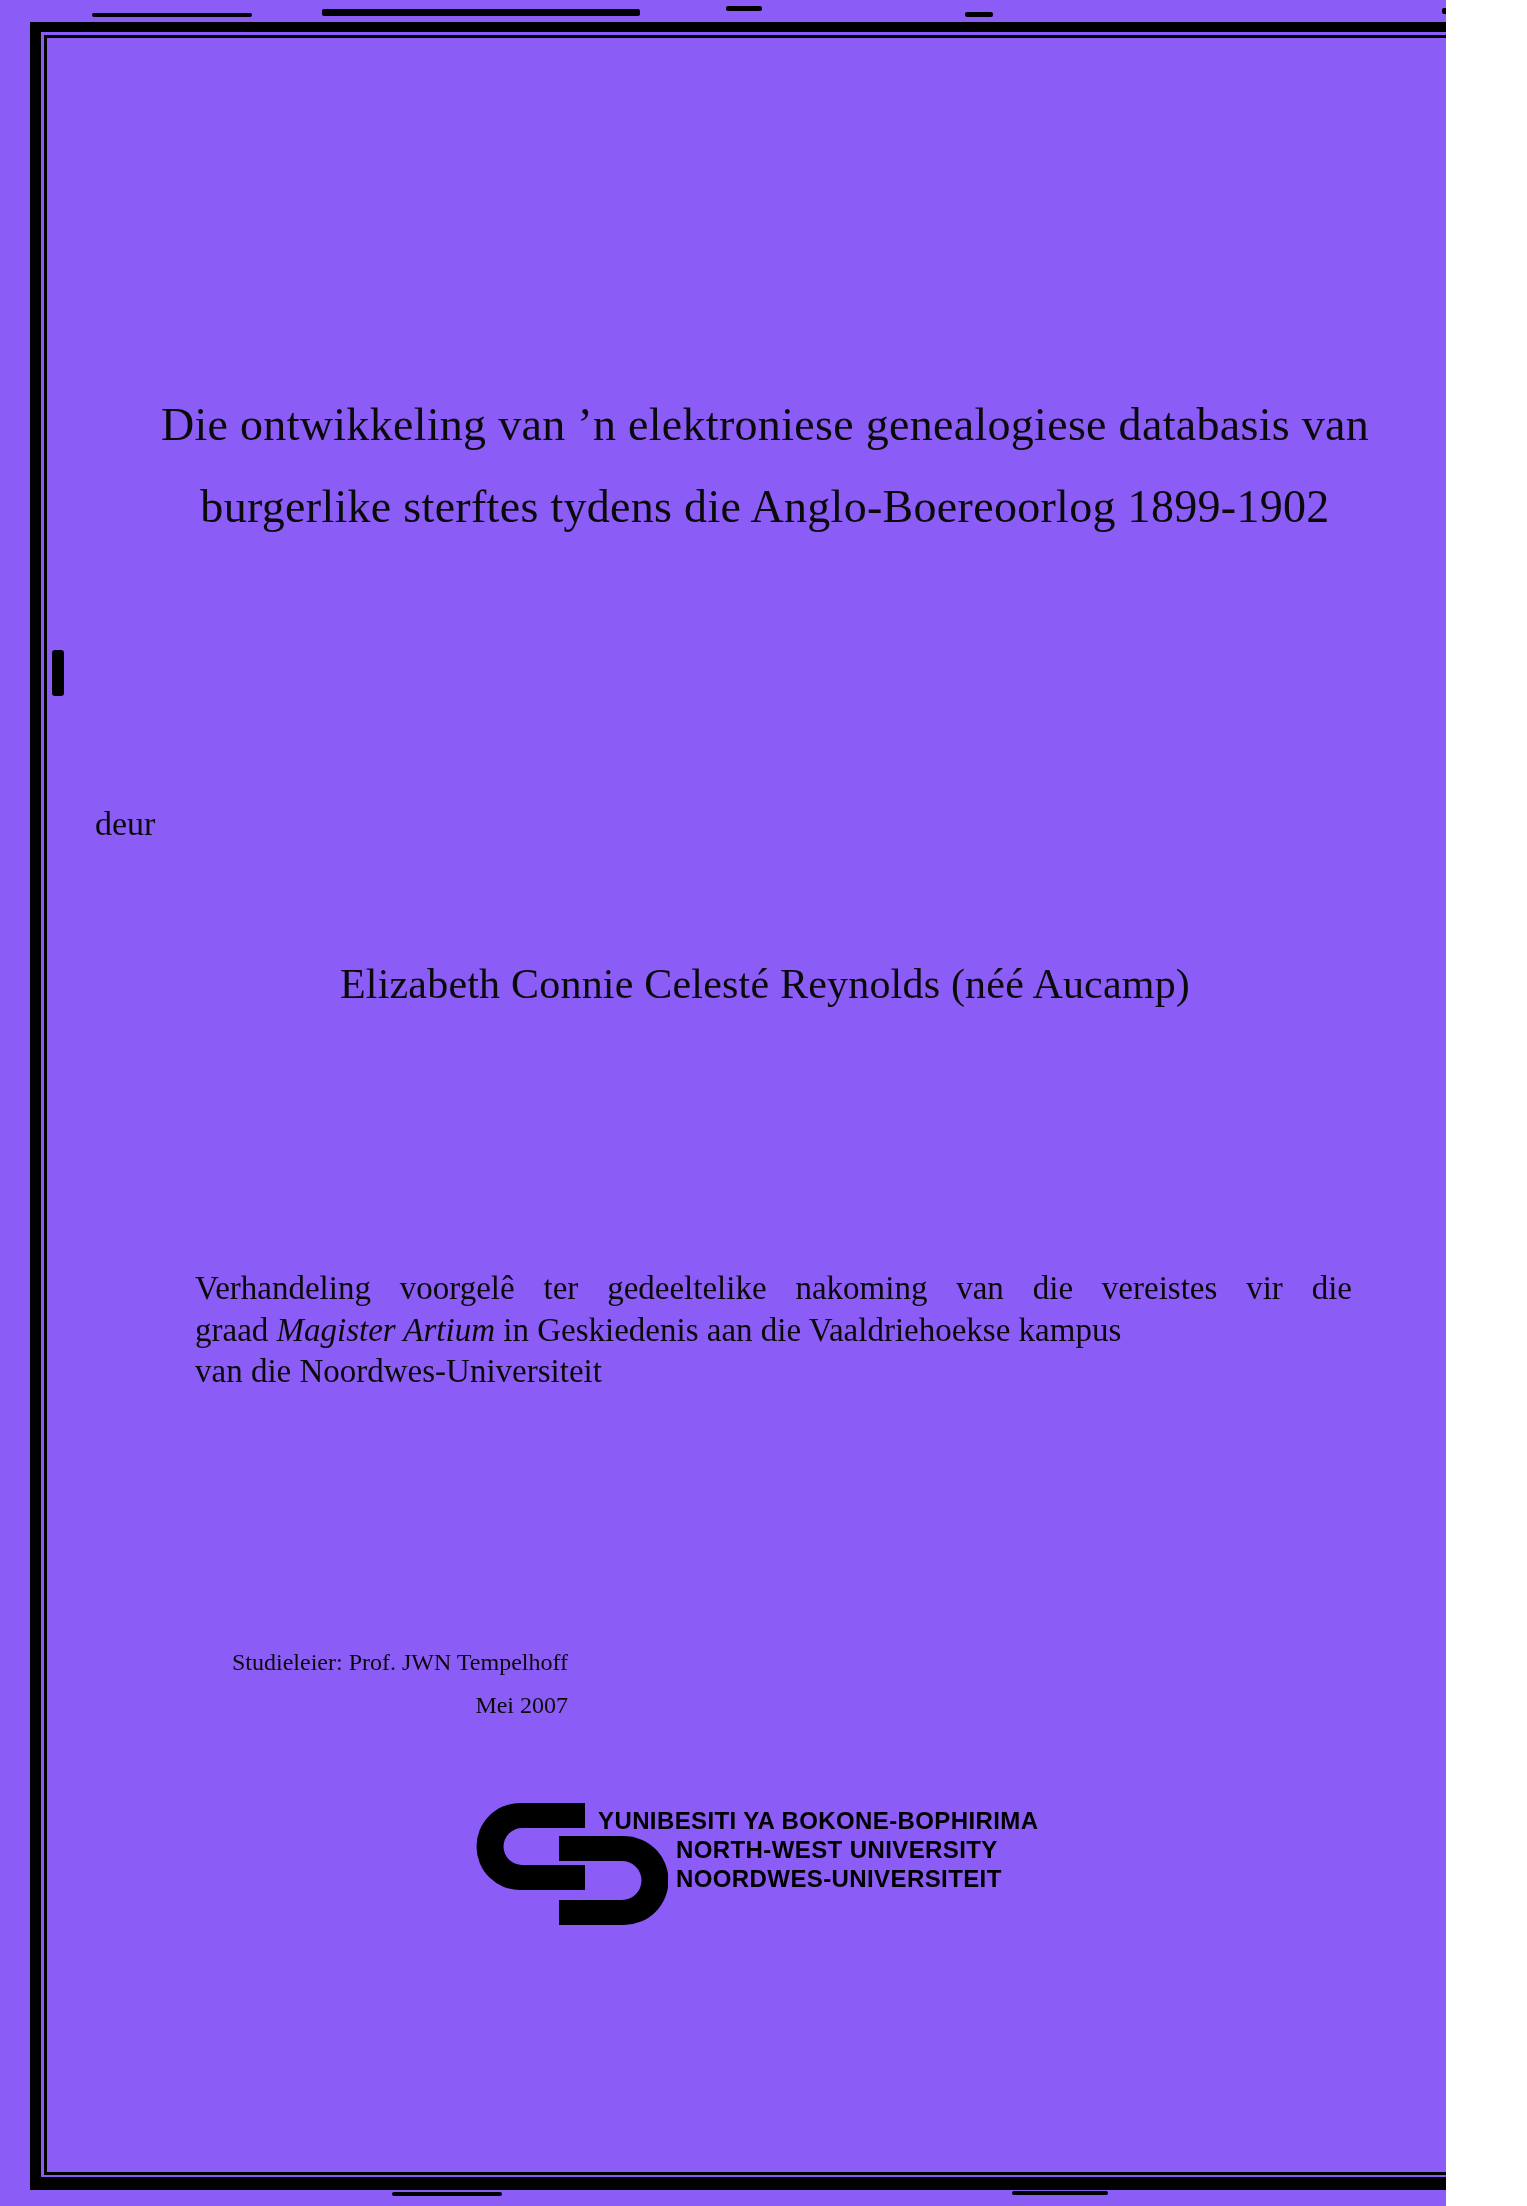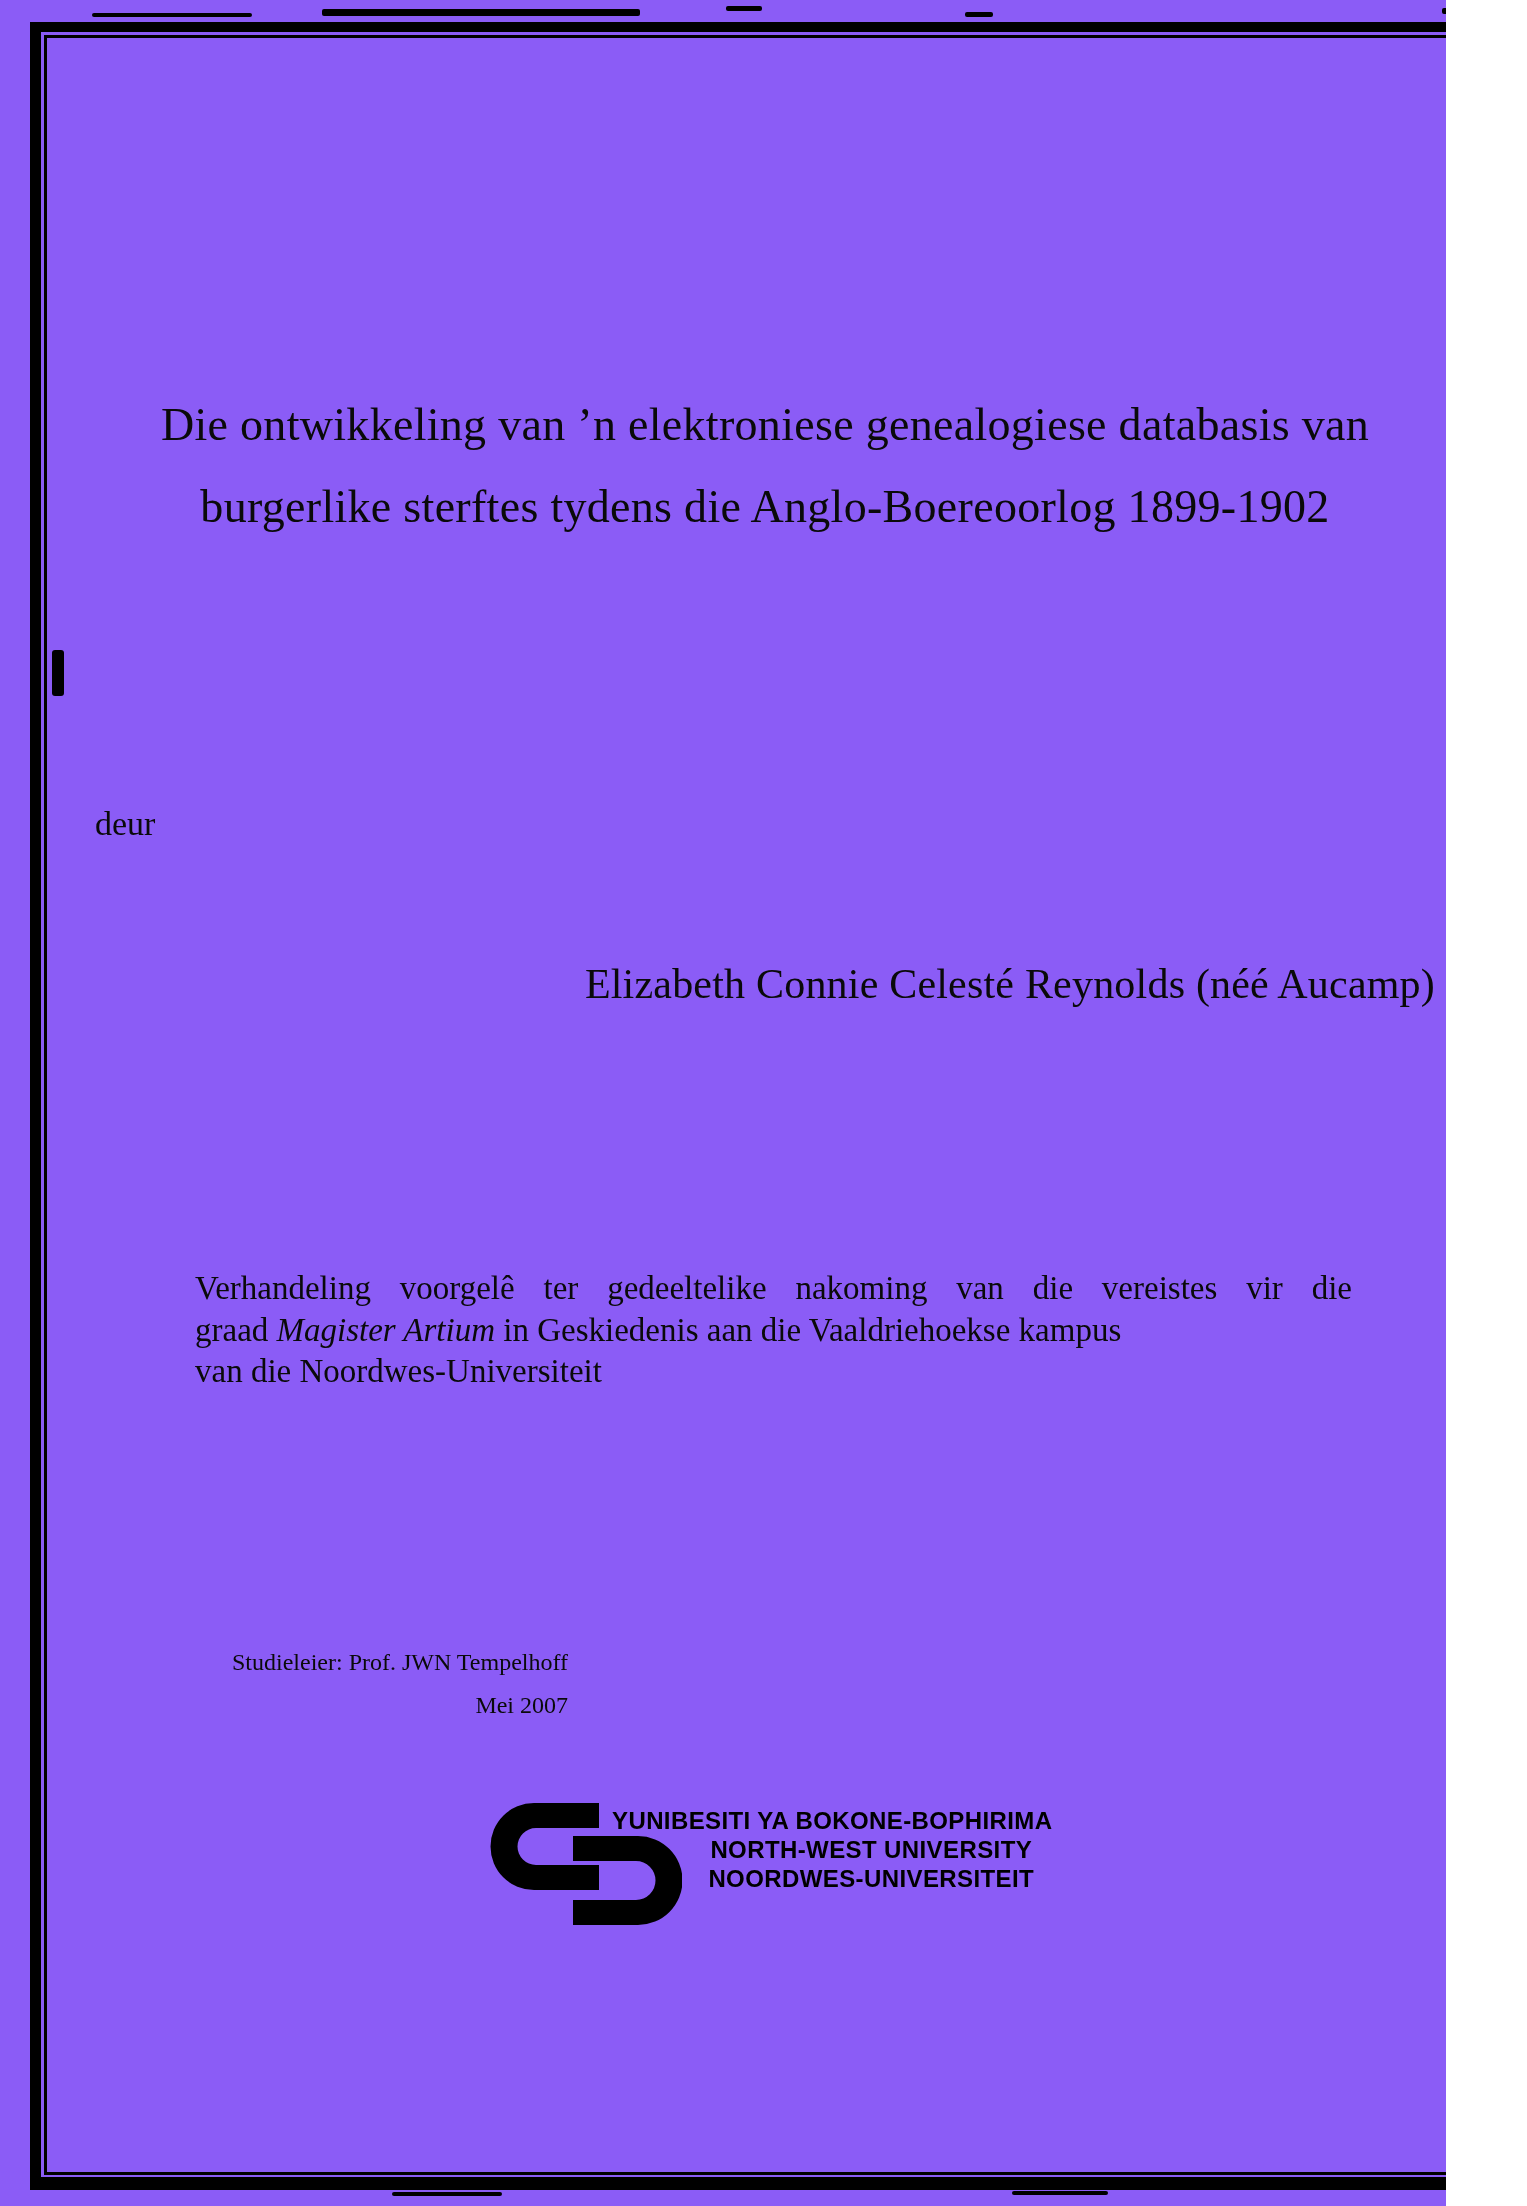--- a/index.html
+++ b/index.html
@@ -40,34 +40,34 @@
     position:absolute;left:95px;top:384px;width:1340px;
     font-size:46px;line-height:82px;text-align:center;
     letter-spacing:0.3px;white-space:nowrap;
   }
   .byline{
     position:absolute;left:95px;top:807px;width:1340px;
     font-size:34px;line-height:34px;
   }
   .author{
     position:absolute;left:95px;top:963px;width:1340px;
-    font-size:42px;line-height:42px;text-align:right;
+    font-size:42px;line-height:42px;text-align:center;
     letter-spacing:0.2px;
   }
   .statement{
     position:absolute;left:195px;top:1268px;width:1157px;
     font-size:33px;line-height:41.5px;text-align:left;
   }
   .st-line1{text-align:justify;text-align-last:justify;}
   .italic{font-style:italic;margin-top:8px;}
   .supervisor-block{
     position:absolute;left:188px;top:1641px;
     font-size:24px;line-height:42.5px;text-align:right;margin-left:44px;
   }
-  .logo{position:absolute;left:490px;top:1803px;width:640px;height:130px;text-align:center;}
+  .logo{position:absolute;left:476px;top:1803px;width:640px;height:130px;}
   .logo-mark{position:absolute;left:0;top:0;}
   .logo-text{
     position:absolute;left:122px;top:3px;
     font-family:"Liberation Sans", sans-serif;
     font-weight:700;font-size:24px;line-height:29px;
     letter-spacing:0.4px;color:#000;white-space:nowrap;
   }
   .lt2,.lt3{margin-left:78px;}
 </style>
 </head>

